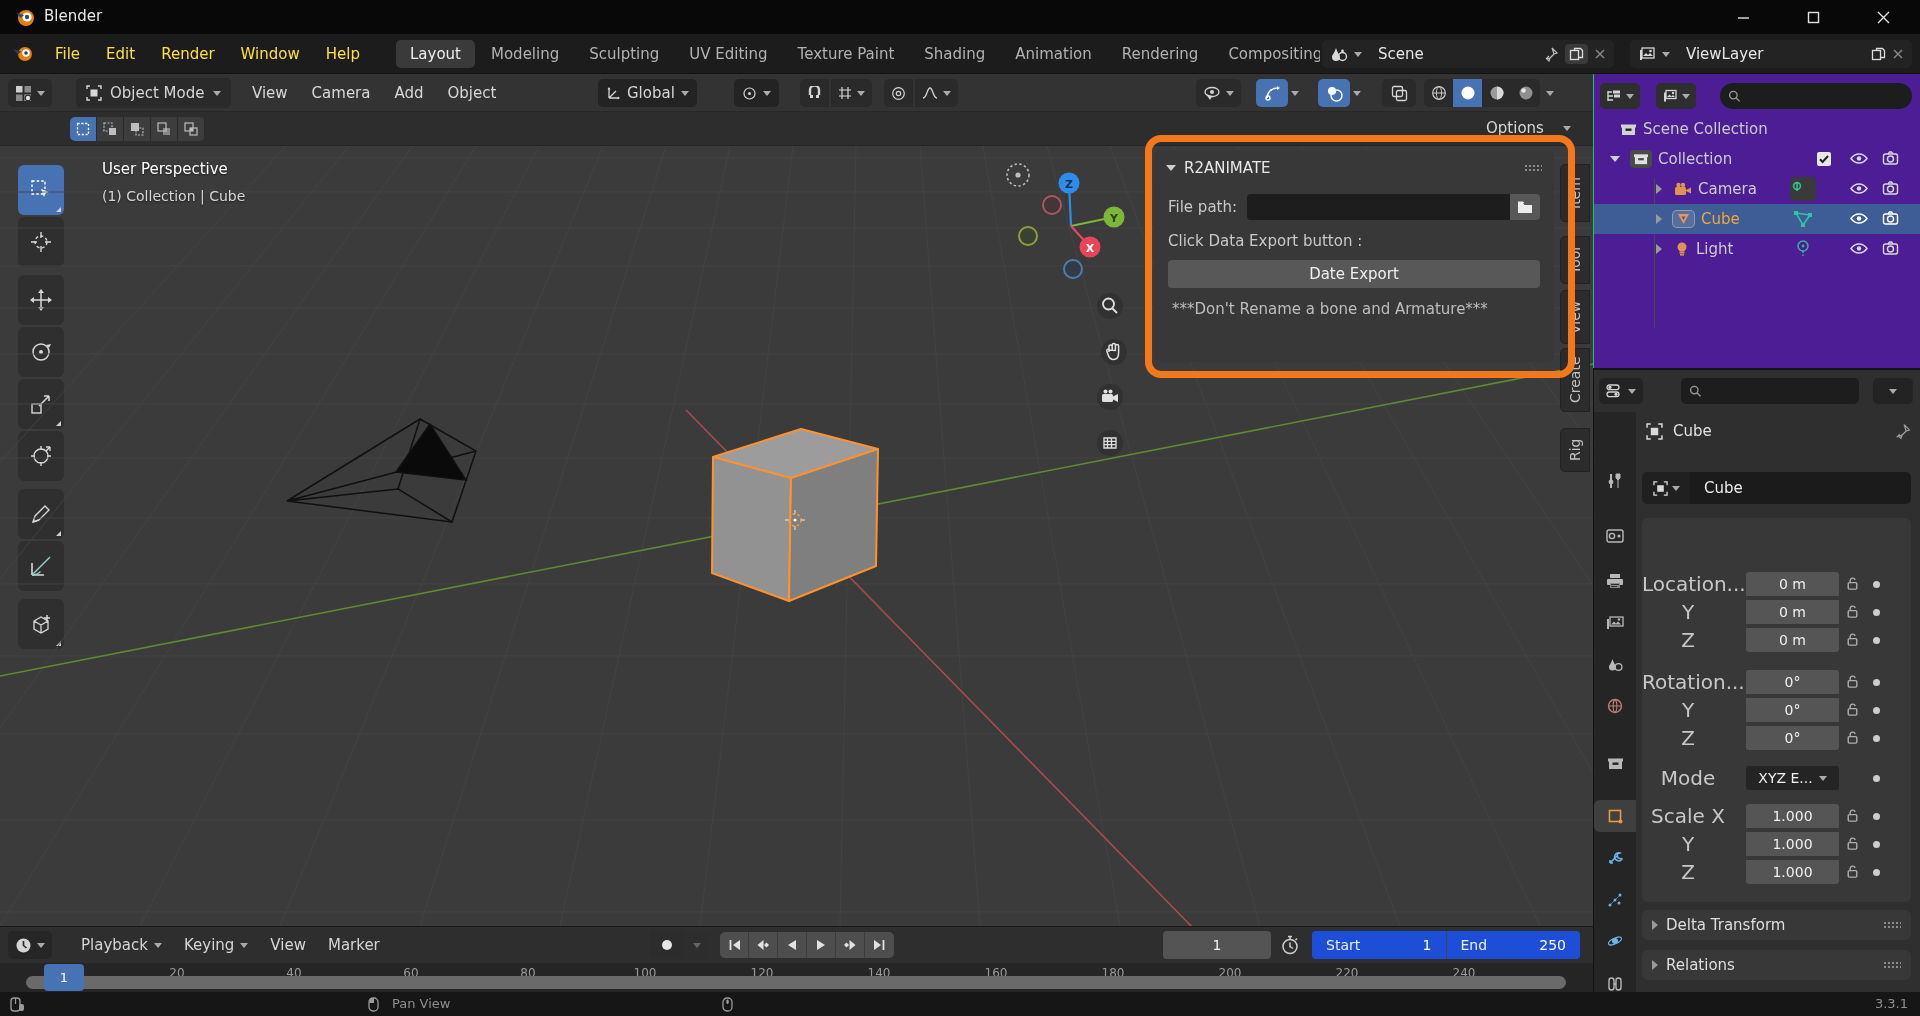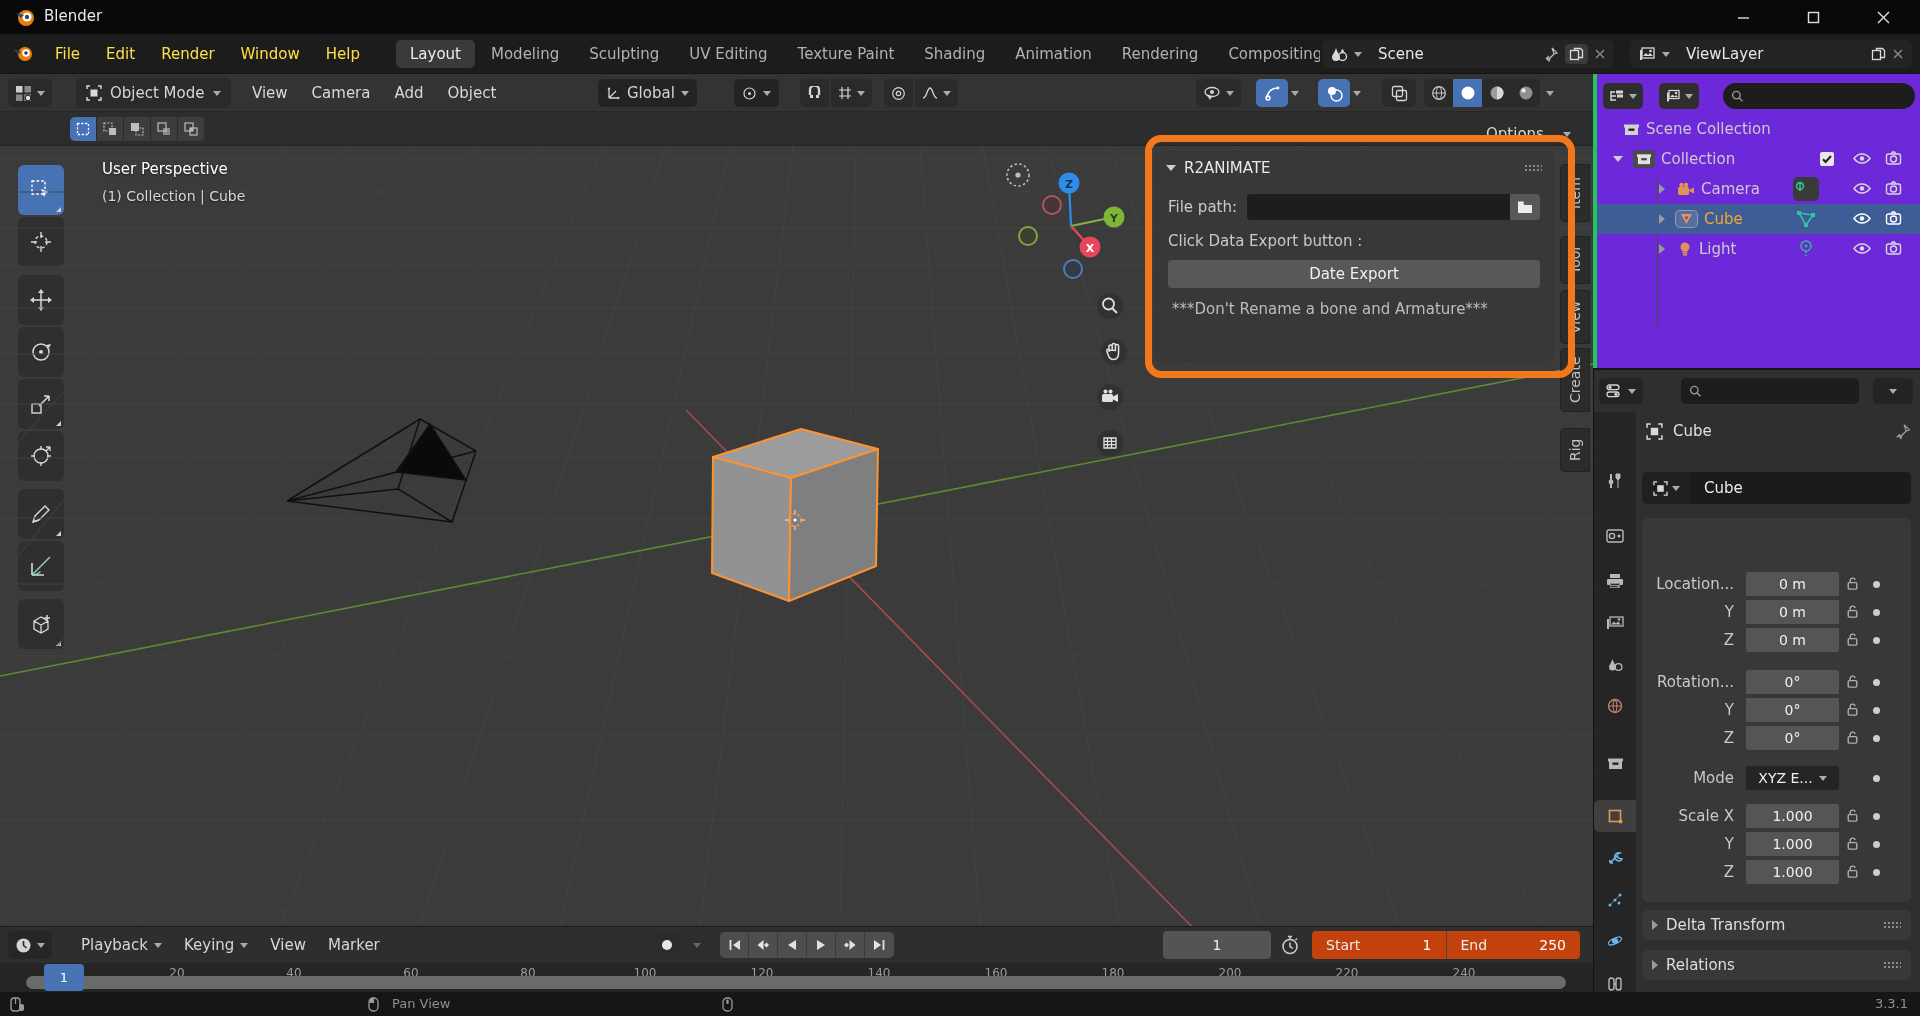--- a/index.html
+++ b/index.html
@@ -32,33 +32,33 @@
             border-left:5px solid transparent; border-bottom:5px solid #cfcfcf; }
   
   .modebtn { width:27px; height:24px; background:#3d3d3d; display:flex; align-items:center; justify-content:center;
              border-right:1px solid #2a2a2a; }
   .modebtn.active { background:#4772b3; }
   
   .vtab { position:absolute; left:1560px; width:30px; background:#2c2c2c; color:#c2c2c2;
           writing-mode:vertical-rl; transform:rotate(180deg); display:flex; align-items:center; justify-content:center;
           font-size:14px; border-radius:0 5px 5px 0; border:1px solid #222; z-index:4; }
   
-  .outliner { left:1593px; top:74px; width:327px; height:294px; background:#6d28d9; z-index:5; border-left:4px solid #22c55e; }
+  .outliner { left:1593px; top:74px; width:327px; height:294px; background:#4c1d95; z-index:5; border-left:1px solid #22c55e; }
   .properties { left:1593px; top:368px; width:327px; height:624px; background:#2f2f2f; z-index:5; border-left:1px solid #141414; border-top:2px solid #141414; }
   .o-row { position:absolute; left:0; width:327px; height:30px; display:flex; align-items:center; }
   .o-row.selected { background:#3e5c96; }
   .o-label { color:#cccccc; margin-left:6px; }
   .search { background:#1d1d1d; border-radius:13px; height:26px; display:flex; align-items:center; padding:0 8px; gap:6px; }
   .search input { background:transparent; border:none; outline:none; color:#ddd; width:100%; font-family:inherit; font-size:14px; }
   .caret-r { width:0; height:0; border-top:5px solid transparent; border-bottom:5px solid transparent; border-left:6px solid #9a9a9a; }
   .caret-d { width:0; height:0; border-left:5px solid transparent; border-right:5px solid transparent; border-top:6px solid #cfcfcf; }
   
   .tpanel { position:absolute; left:48px; width:269px; background:#383838; border-radius:6px; }
   .trow { position:absolute; height:24px; width:269px; }
-  .tlabel { position:absolute; right:177px; left:0; text-align:right; color:#c8c8c8; font-size:15px; line-height:24px; }
+  .tlabel { position:absolute; right:177px; left:0; text-align:center; color:#c8c8c8; font-size:20px; line-height:24px; }
   .tfield { position:absolute; left:104px; width:93px; height:24px; background:#555555; border-radius:3px;
             color:#f0f0f0; font-size:14px; text-align:center; line-height:24px; }
   .tfield.dark { background:#242424; }
   .tdot { position:absolute; left:231px; top:9px; width:7px; height:7px; border-radius:50%; background:#cdcdcd; }
   .lockpos { position:absolute; left:203px; top:4px; }
   .sechdr { position:absolute; left:48px; width:269px; height:30px; background:#383838; border-radius:6px;
             display:flex; align-items:center; gap:8px; padding:0 10px; color:#dedede; }
   
   .timeline { left:0; top:926px; width:1593px; height:66px; background:#2e2e2e; z-index:5; border-top:1px solid #1a1a1a; }
   .ruler { position:absolute; left:0; top:36px; width:1593px; height:30px; background:#252525; }
@@ -335,21 +335,21 @@
         </svg>
       </span>
       <span class="modebtn">
         <svg width="14" height="14" viewBox="0 0 14 14">
           <rect x="1" y="1" width="8" height="8" fill="none" stroke="#bdbdbd" stroke-width="1.2"></rect>
           <rect x="6" y="6" width="7" height="7" fill="none" stroke="#bdbdbd" stroke-width="1.2"></rect>
           <rect x="6" y="6" width="3" height="3" fill="#bdbdbd"></rect>
         </svg>
       </span>
     </div>
-    <div class="abs flex" style="left:1486px;top:13px;gap:19px">
+    <div class="abs flex" style="left:1486px;top:7px;gap:19px">
       <span style="color:#d8d8d8">Options</span>
       <span class="chv"></span>
     </div>
   </div>
 
   <div class="abs canvas"></div>
   <svg class="abs" style="left:0;top:146px;z-index:1;pointer-events:none" width="1593" height="780" viewBox="0 146 1593 780">
 
     <g stroke="#444444" stroke-width="1" opacity="0.85">
       <line x1="286" y1="146" x2="-420" y2="926"></line>
@@ -1046,21 +1046,21 @@
             <path d="M10.5 1v10" stroke="#e2e2e2" stroke-width="1.8"></path>
             <path d="M1 1l7 5-7 5z" fill="#e2e2e2"></path>
           </svg>
       </span>
     </div>
     <div class="abs field" style="left:1163px;top:4px;width:108px">1</div>
     <svg class="abs" style="left:1280px;top:8px" width="20" height="20" viewBox="0 0 20 20">
       <circle cx="10" cy="11.5" r="7" fill="none" stroke="#cfcfcf" stroke-width="1.5"></circle>
       <path d="M10 7.5v4l3 2M8 1.5h4M10 1.5v2.5M15.5 5l1.5-1.5" stroke="#cfcfcf" stroke-width="1.5" fill="none"></path>
     </svg>
-    <div class="abs flex" style="left:1312px;top:4px;width:268px;height:28px;background:#c2410c;border-radius:4px">
+    <div class="abs flex" style="left:1312px;top:4px;width:268px;height:28px;background:#1d4ed8;border-radius:4px">
       <span class="flex" style="flex:1;justify-content:space-between;padding:0 14px;border-right:1px solid #454545;height:100%;align-items:center">
         <span style="color:#ededed;font-size:14px">Start</span>
         <span style="color:#ffffff;font-size:14px">1</span>
       </span>
       <span class="flex" style="flex:1;justify-content:space-between;padding:0 14px;height:100%;align-items:center">
         <span style="color:#ededed;font-size:14px">End</span>
         <span style="color:#ffffff;font-size:14px">250</span>
       </span>
     </div>
 

